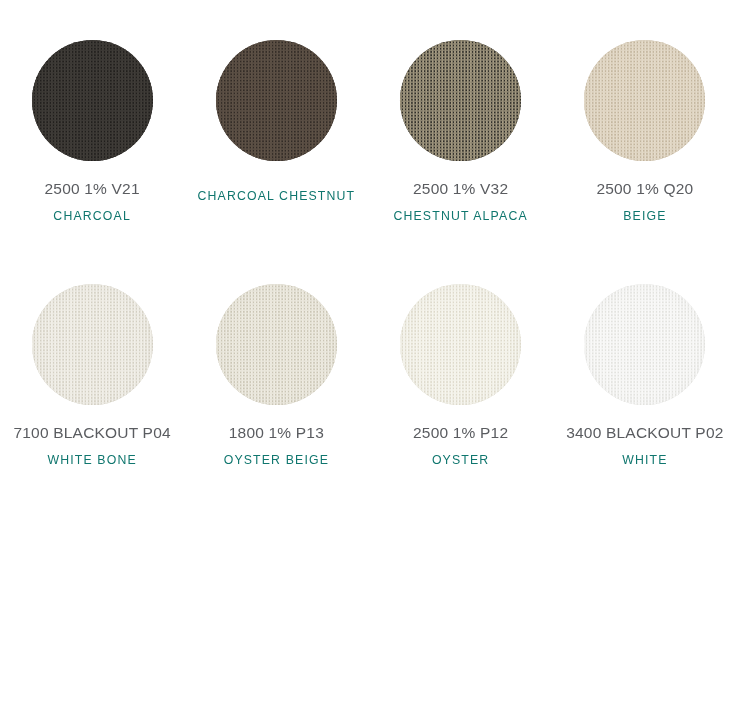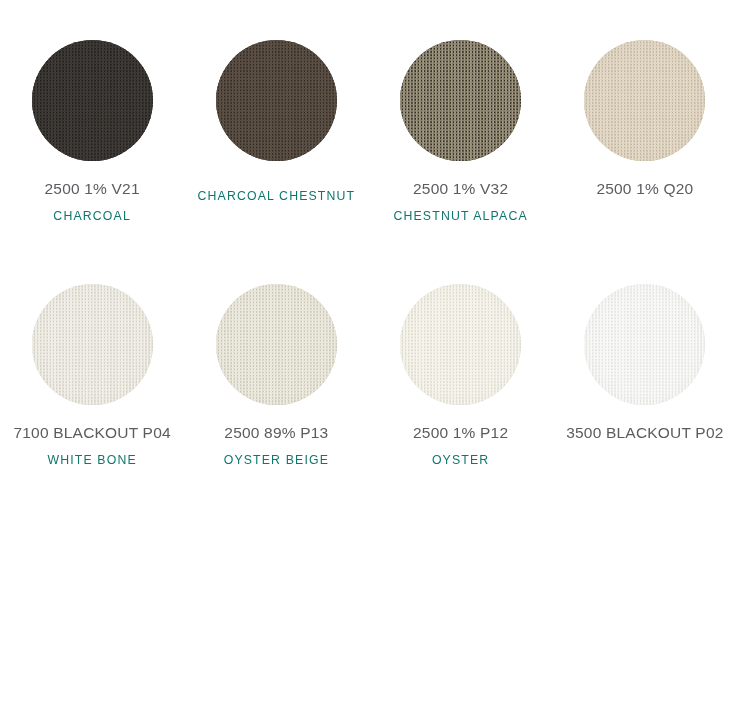--- a/index.html
+++ b/index.html
@@ -111,42 +111,44 @@
       <div class="swatch-disc" style="--base: #4d4a40; --warp: #9a9079; --weft: #2e2c27; --knot: #b0a68c; --knot-op: 0.6;"></div>
       <div class="swatch-labels">
         <div class="swatch-code">2500 1% V32</div>
         <div class="swatch-name">CHESTNUT ALPACA</div>
       </div>
     </div>
     <div class="swatch-cell">
       <div class="swatch-disc" style="--base: #d5c9b3; --warp: #e2d8c6; --weft: #c2b49c; --knot: #eae1d2; --knot-op: 0.5;"></div>
       <div class="swatch-labels">
         <div class="swatch-code">2500 1% Q20</div>
+        <div class="swatch-name">BEIGE</div>
       </div>
     </div>
     <div class="swatch-cell">
       <div class="swatch-disc" style="--base: #e3e0d6; --warp: #f0eee7; --weft: #d3cfc2; --knot: #f7f5ef; --knot-op: 0.45;"></div>
       <div class="swatch-labels">
         <div class="swatch-code">7100 BLACKOUT P04</div>
         <div class="swatch-name">WHITE BONE</div>
       </div>
     </div>
     <div class="swatch-cell">
       <div class="swatch-disc" style="--base: #ddd9cb; --warp: #ebe8dd; --weft: #cac5b4; --knot: #f4f2ea; --knot-op: 0.5;"></div>
       <div class="swatch-labels">
-        <div class="swatch-code">2500 89% P13</div>
+        <div class="swatch-code">1800 1% P13</div>
         <div class="swatch-name">OYSTER BEIGE</div>
       </div>
     </div>
     <div class="swatch-cell">
       <div class="swatch-disc" style="--base: #eceade; --warp: #f5f4ec; --weft: #ddd9ca; --knot: #fbfaf5; --knot-op: 0.4;"></div>
       <div class="swatch-labels">
         <div class="swatch-code">2500 1% P12</div>
         <div class="swatch-name">OYSTER</div>
       </div>
     </div>
     <div class="swatch-cell">
       <div class="swatch-disc" style="--base: #f0f0ee; --warp: #f8f8f7; --weft: #e2e2de; --knot: #fdfdfc; --knot-op: 0.4;"></div>
       <div class="swatch-labels">
-        <div class="swatch-code">3500 BLACKOUT P02</div>
+        <div class="swatch-code">3400 BLACKOUT P02</div>
+        <div class="swatch-name">WHITE</div>
       </div>
     </div>
   </div>
 
 </body></html>

